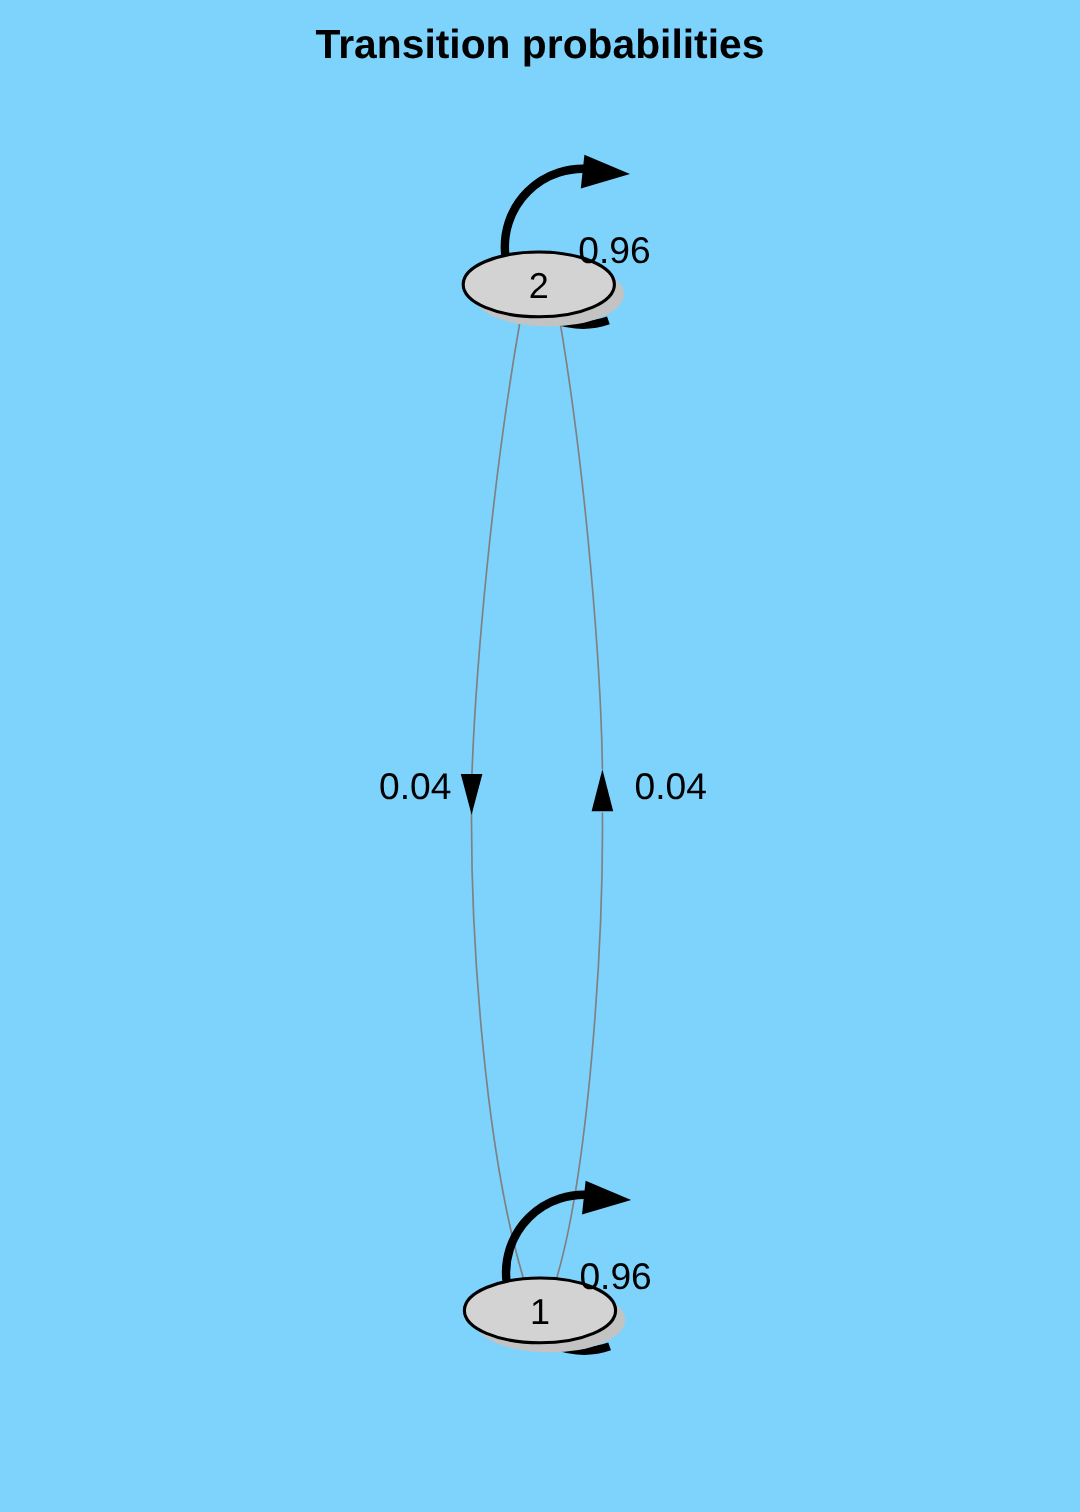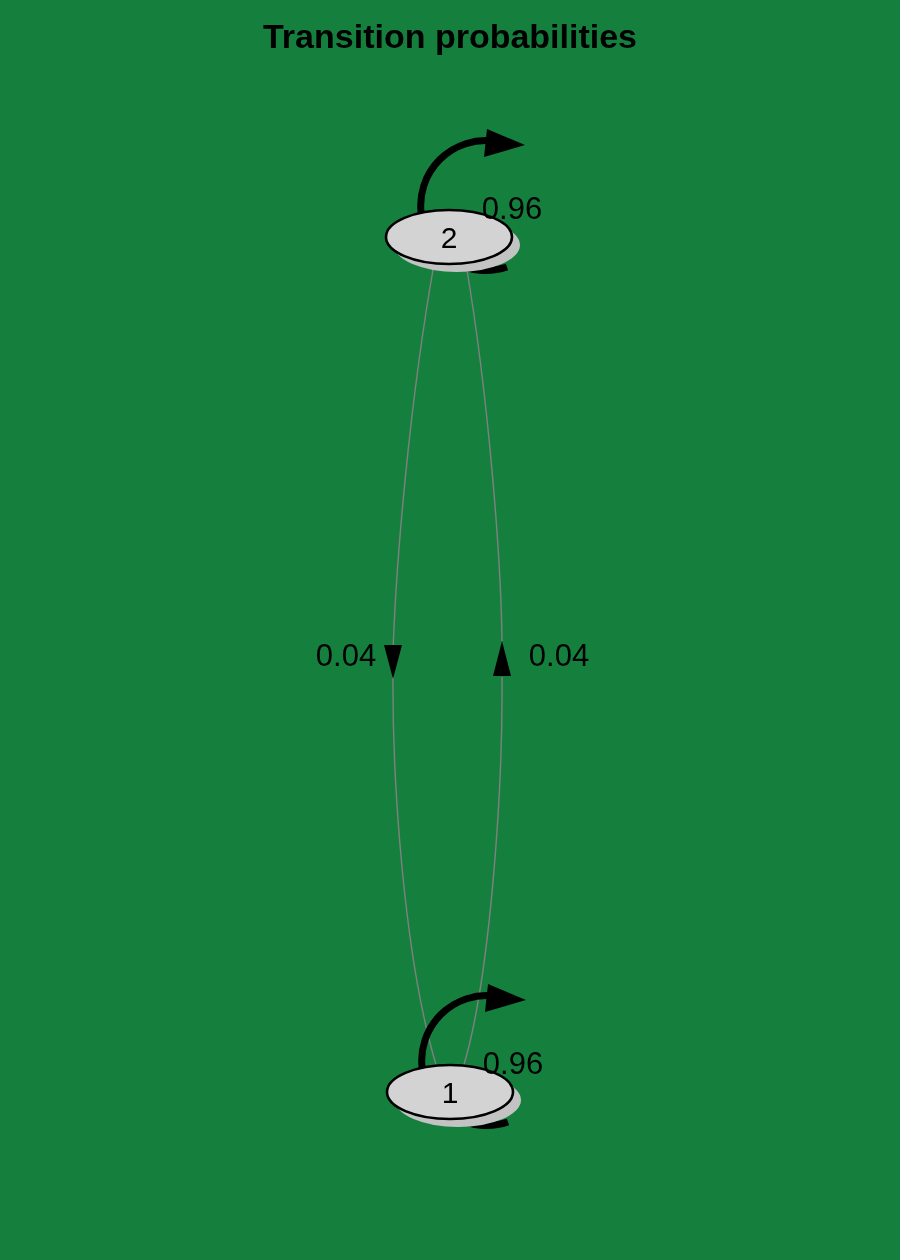--- a/index.html
+++ b/index.html
@@ -11,21 +11,21 @@
     width: 900px;
     height: 1260px;
     font-family: "Liberation Sans", sans-serif;
     overflow: hidden;
     position: relative;
   }
   #canvas {
     position: relative;
     width: 900px;
     height: 1260px;
-    background: #15803d;
+    background: #7dd3fc;
   }
   #graph-svg {
     position: absolute;
     left: 0;
     top: 0;
     width: 900px;
     height: 1260px;
     display: block;
   }
   .title-text {

